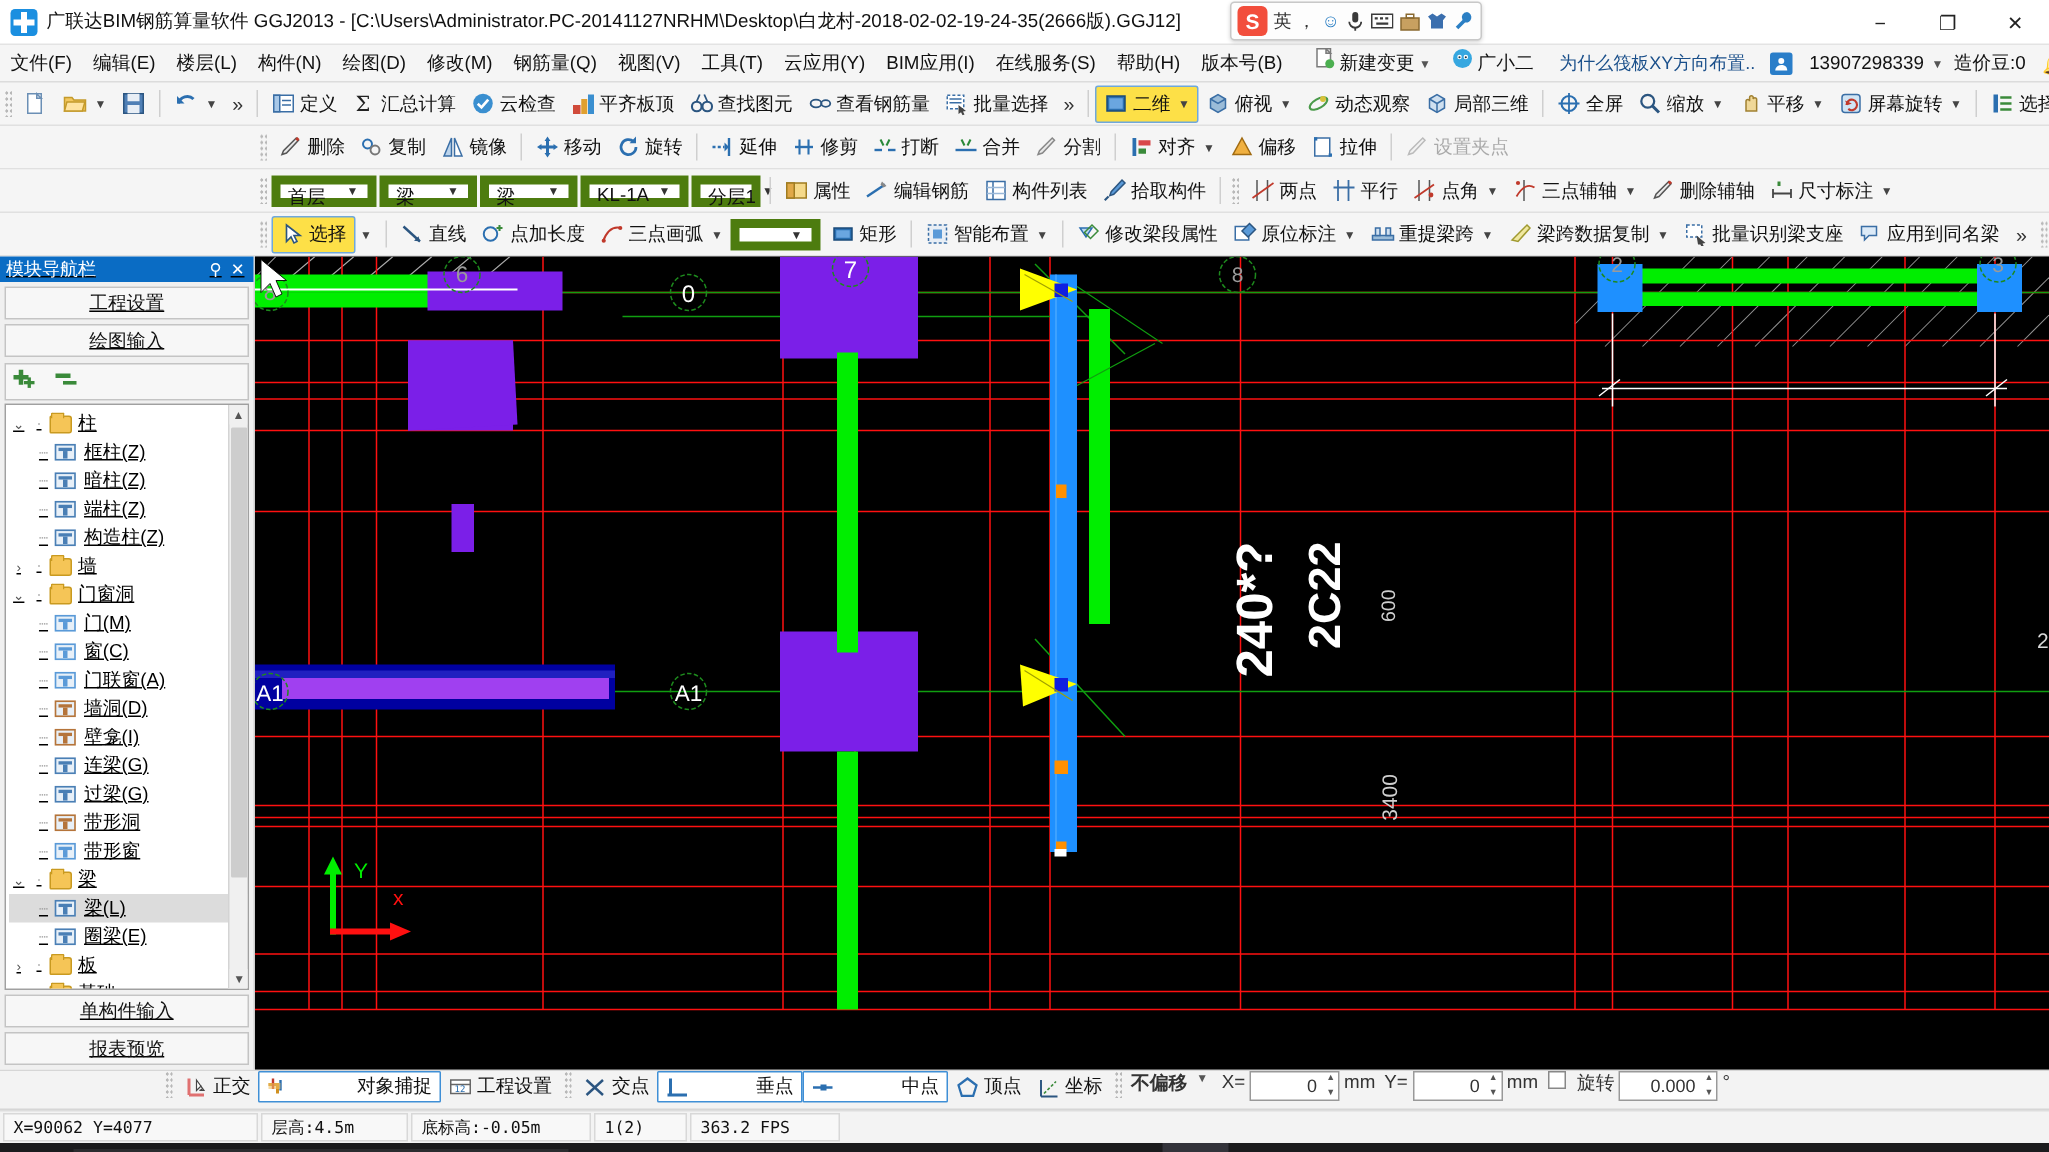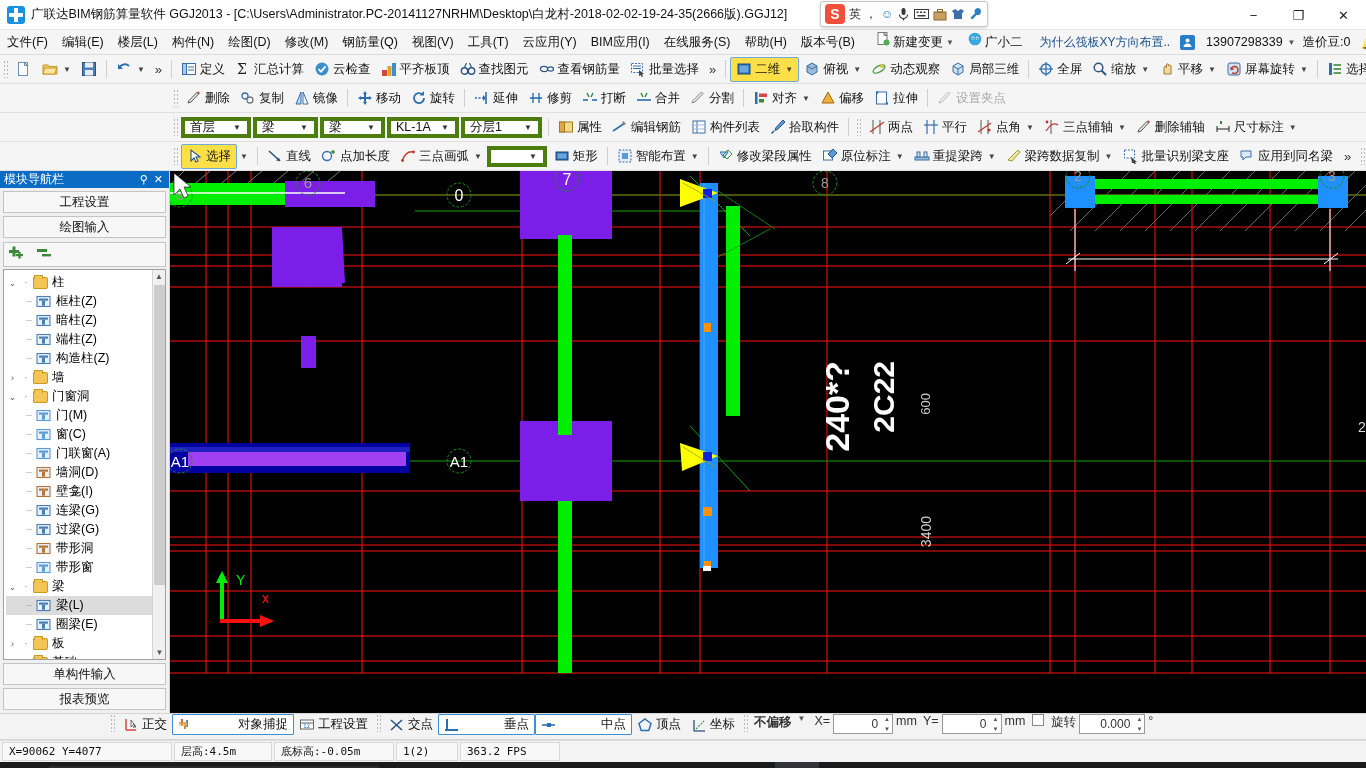--- a/index.html
+++ b/index.html
@@ -78,31 +78,31 @@
   .tb-sep { width: 1px; height: 18px; background: #cfcfcf; margin: 0 4px; flex: 0 0 auto; }
   .grip { width: 5px; height: 18px; flex: 0 0 auto; margin: 0 3px;
           background-image: radial-gradient(#b8b8b8 40%, transparent 42%);
           background-size: 3px 4px; }
   .ico { width: 16px; height: 16px; display:inline-block; flex:0 0 auto; }
   .dd { font-size: 8px; color: #444; margin-left: 2px; }
   .tb-overflow { margin-left: auto; font-size: 13px; color:#333; padding: 0 6px; flex: 0 0 auto; }
 
   
   .combo {
-    height: 21px; border: 4px solid #4d7c0f; background: #fff; display: flex; align-items: center;
+    height: 21px; border: 6px solid #4d7c0f; background: #fff; display: flex; align-items: flex-start;
     padding: 0 2px 0 5px; font-size: 12.5px; color: #111; flex: 0 0 auto; margin-right: 2px;
   }
   .combo .arrow { margin-left: auto; font-size: 8px; color: #333; padding: 0 4px; }
 
   
   .body-row { display: flex; height: 542px; }
 
   
   .leftdock { width: 170px; background: #f0f0f0; display: flex; flex-direction: column;
-              border-right: 1px solid #cfcfcf; }
+              border-right: 1px solid #cfcfcf; text-decoration: underline; }
   .dock-title {
     height: 17px; background: #0a6cc4; color: #fff; font-size: 12px; display: flex;
     align-items: center; padding: 0 4px;
   }
   .dock-title .t { font-weight: normal; }
   .dock-title .acts { margin-left: auto; display: flex; gap: 6px; padding-right: 2px; font-size: 11px; }
   .dock-btn {
     height: 22px; margin: 3px 3px 0 3px; background: #f7f7f7; border: 1px solid #c4c4c4;
     display: flex; align-items: center; justify-content: center; font-size: 12.5px; color: #111;
   }
@@ -600,21 +600,21 @@
       <span class="arrow">▼</span>
     </div>
     <div class="combo" style="width:65px">
       <span>梁</span>
       <span class="arrow">▼</span>
     </div>
     <div class="combo" style="width:72px">
       <span>KL-1A</span>
       <span class="arrow">▼</span>
     </div>
-    <div class="combo" style="width:81px">
+    <div class="combo" style="width:46px">
       <span>分层1</span>
       <span class="arrow">▼</span>
     </div>
     <div class="tb-sep"></div>
     <div class="tb-btn">
       <svg class="ico" viewBox="0 0 16 16">
           <rect x="1.5" y="3" width="13" height="10" fill="#f5d98a" stroke="#a07c20"></rect>
           <rect x="1.5" y="3" width="5" height="10" fill="#e0a848" stroke="#a07c20"></rect>
         </svg>
       <span>属性</span>

